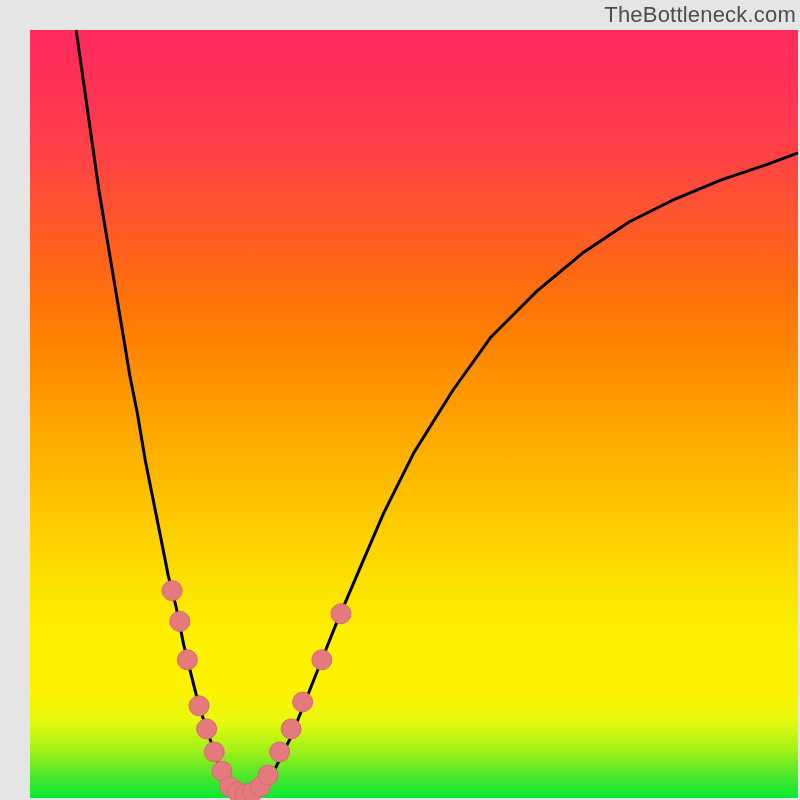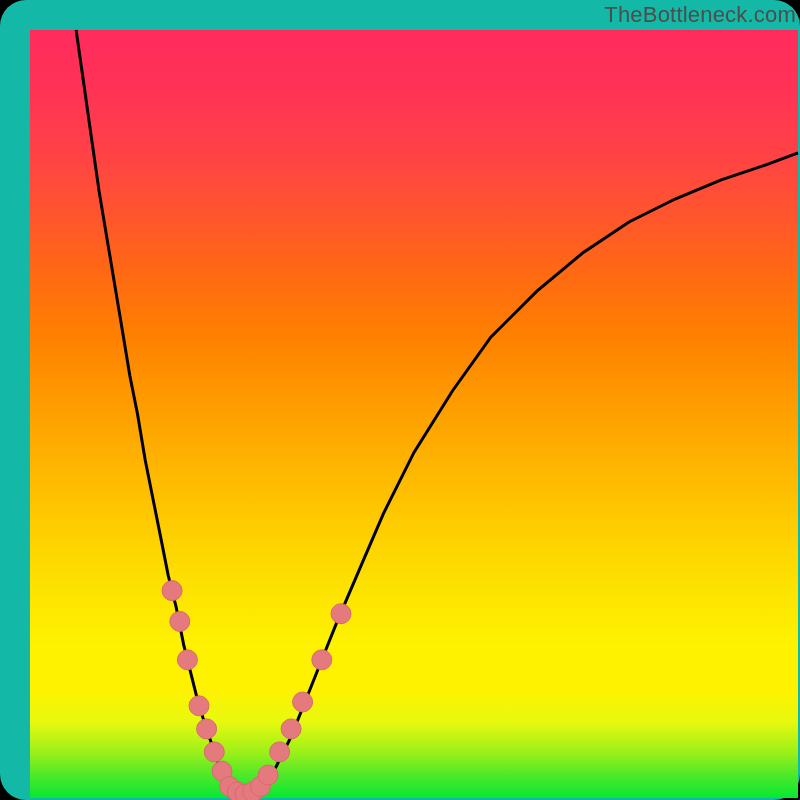--- a/index.html
+++ b/index.html
@@ -8,22 +8,21 @@
     width: 800px;
     height: 800px;
     overflow: hidden;
     background: #000;
     font-family: Arial, Helvetica, sans-serif;
   }
   .frame {
     position: relative;
     width: 800px;
     height: 800px;
-    background: #14b8a6;
-    border-radius: 26px;
+    background: #e5e5e5;
   }
   .plot-area {
     position: absolute;
     left: 30px;
     top: 30px;
     width: 768px;
     height: 768px;
     
     background: linear-gradient(
       to top,

